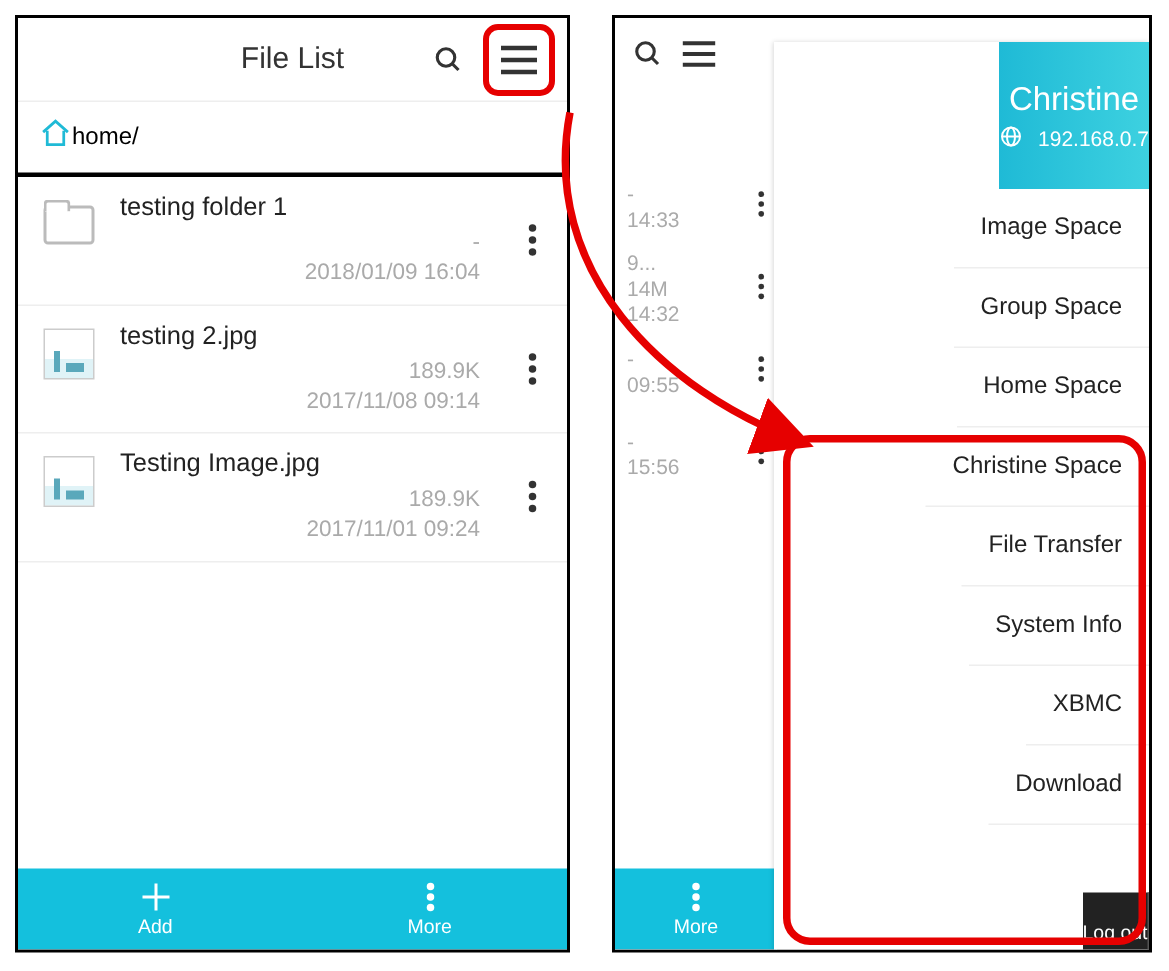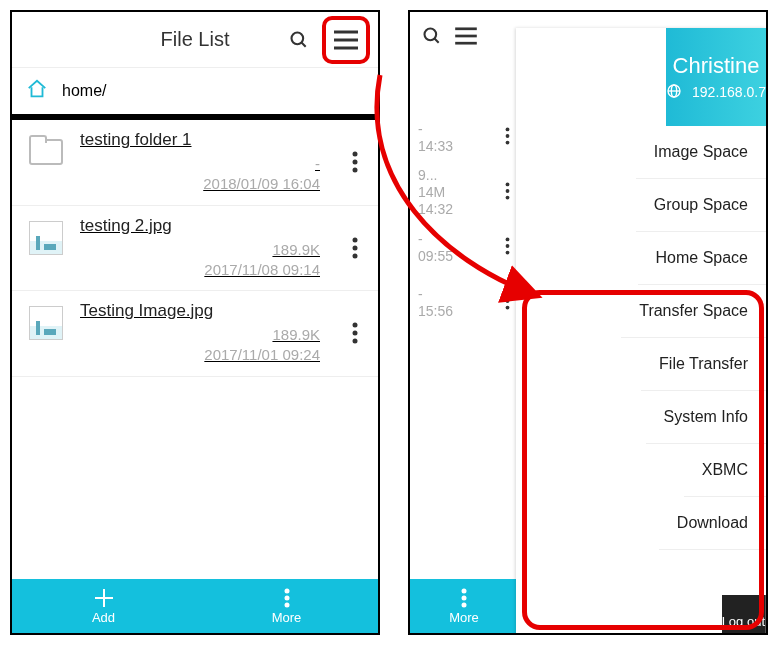--- a/index.html
+++ b/index.html
@@ -58,35 +58,34 @@
       width: 48px; height: 48px;
       border: 4px solid #e60000;
       border-radius: 10px;
       display: flex; align-items: center; justify-content: center;
     }
 
     .breadcrumb {
       display: flex;
       align-items: center;
       padding: 10px 14px;
-      border-bottom: 6px solid #000000;
-      gap: 14px;
+      border-bottom: 3px solid #000000;
     }
     .breadcrumb .home-ic { color: #1fbad6; }
 
     .file-row {
       display: flex;
       border-bottom: 1px solid #eee;
       padding: 10px 8px 10px 14px;
       align-items: flex-start;
       gap: 14px;
       min-height: 78px;
     }
     .file-ic { width: 40px; height: 40px; display:flex; align-items:center; justify-content:center; margin-top:2px;}
-    .file-main { flex: 1; text-decoration: underline; }
+    .file-main { flex: 1; }
     .file-name { font-size: 17px; color: #222; margin-bottom: 4px; }
     .file-meta { text-align: right; color: #aaa; font-size: 15px; line-height: 1.35; padding-right: 6px;}
     .dots-ic { width: 30px; display:flex; align-items:center; justify-content:center; align-self: center;}
 
     .folder-shape {
       width: 34px; height: 26px;
       border: 2px solid #bbb;
       border-radius: 3px;
       position: relative;
       background:#fff;
@@ -417,21 +416,21 @@
               <circle cx="12" cy="12" r="9"></circle>
               <ellipse cx="12" cy="12" rx="4" ry="9"></ellipse>
               <line x1="3" y1="12" x2="21" y2="12"></line>
             </svg></span>
         <span>192.168.0.7</span>
       </span>
     </div>
     <div class="drawer-item">Image Space</div>
     <div class="drawer-item">Group Space</div>
     <div class="drawer-item">Home Space</div>
-    <div class="drawer-item">Transfer Space</div>
+    <div class="drawer-item">Christine Space</div>
     <div class="drawer-item">File Transfer</div>
     <div class="drawer-item">System Info</div>
     <div class="drawer-item">XBMC</div>
     <div class="drawer-item">Download</div>
     <div class="drawer-footer">
       <div>Log out</div>
     </div>
   </div>
 </div>
 

